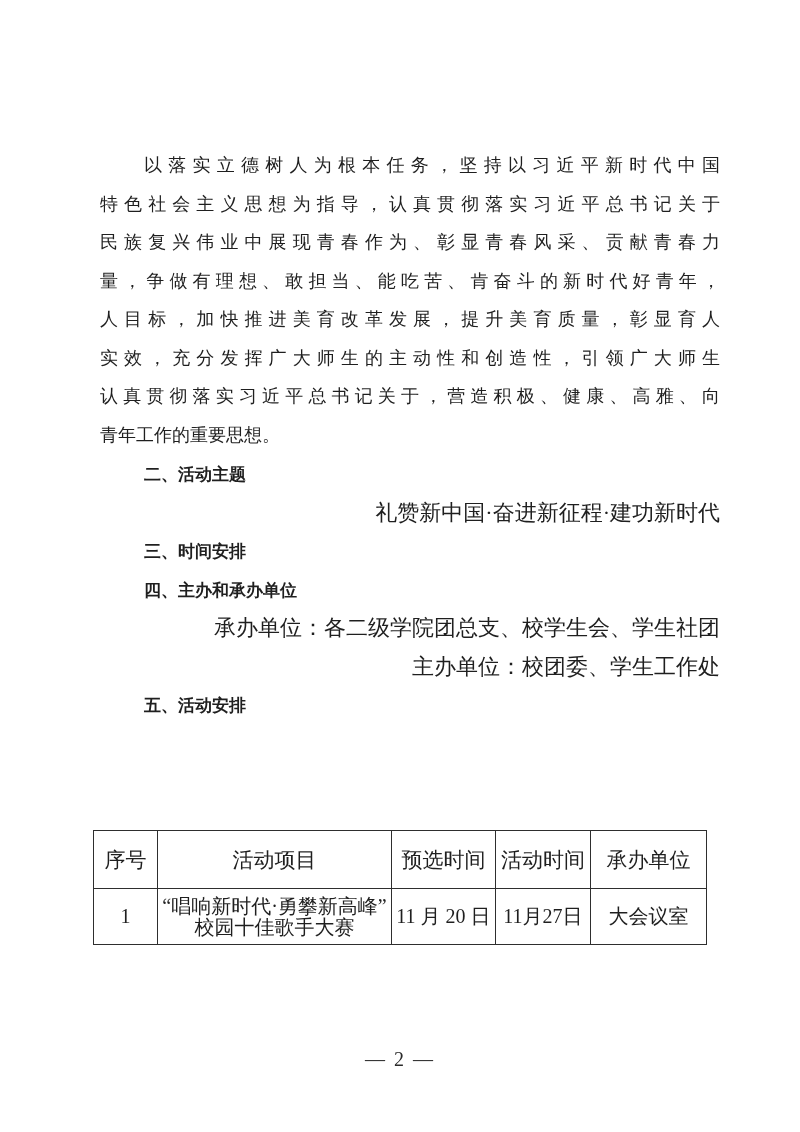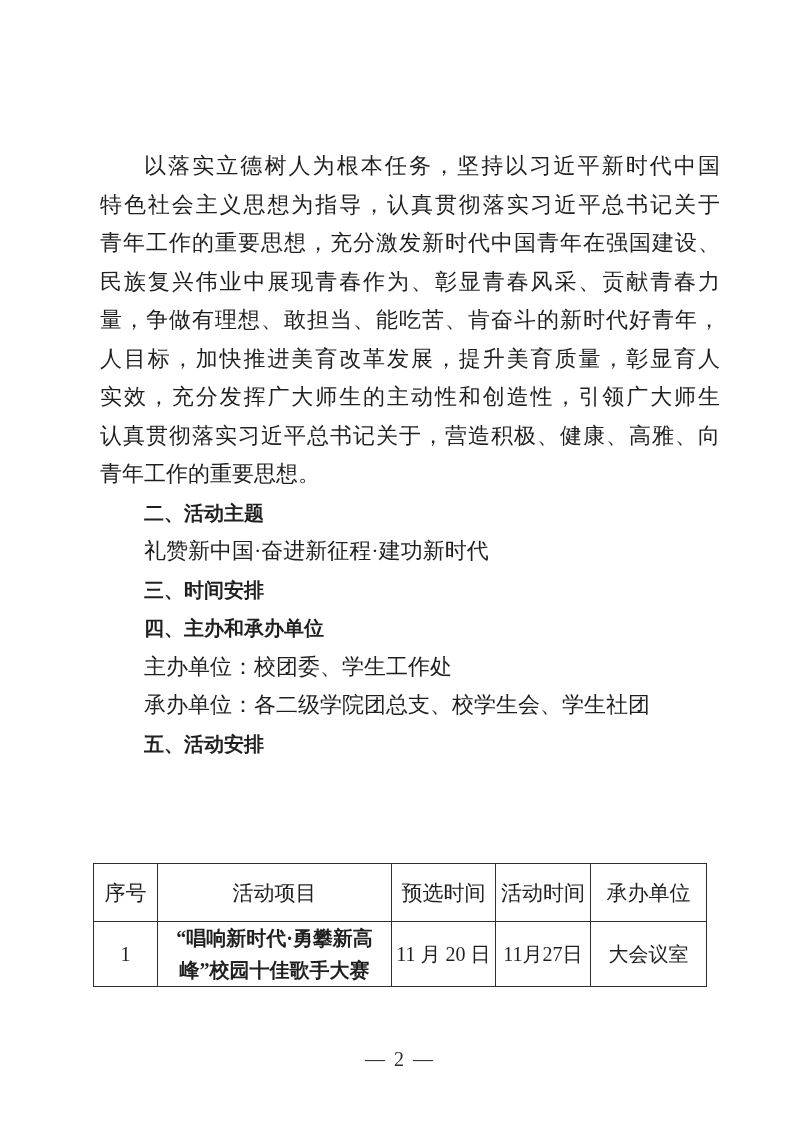--- a/index.html
+++ b/index.html
@@ -9,95 +9,96 @@
     background:#ffffff;
     overflow:hidden;
     color:#1f1f1f;
     font-family:"Liberation Serif","DejaVu Serif",serif;
   }
   .content{
     position:absolute;
     left:100px;top:147px;width:620px;
   }
   .bline{
-    font-size:22px;
+    font-size:18px;
     line-height:38.5px;
     height:38.5px;
     text-align:justify;
     text-align-last:justify;
     white-space:nowrap;
+    font-family:Liberation Mono, monospace;
   }
   .bline.first{text-indent:44px;}
   .bline.last{text-align-last:left;}
   .hline{
     font-family:"DejaVu Sans","Liberation Sans",sans-serif;
     font-weight:700;
-    font-size:20px;
+    font-size:17px;
     line-height:38.5px;
     height:38.5px;
     padding-left:44px;
     white-space:nowrap;
   }
   .sline{
     font-size:22px;
     line-height:38.5px;
     height:38.5px;
     padding-left:44px;
     white-space:nowrap;
+    text-align:right;
   }
   table.schedule{
     position:absolute;
-    left:93px;top:863px;
+    left:93px;top:830px;
     width:613px;
     border-collapse:collapse;
     table-layout:fixed;
     font-size:21px;
     border-radius:15px;
   }
   table.schedule td{
     border:1.5px solid #2e2e2e;
     text-align:center;
     vertical-align:middle;
     padding:0 4px;
     overflow:hidden;
   }
   tr.hdr td{height:57px;font-size:21px;}
   tr.datarow td{height:55px;font-size:20px;}
-  td.project{line-height:32px;padding:0 8px;font-weight:bold;}
+  td.project{line-height:21px;padding:0 8px;}
   .page-number{
     position:absolute;
     left:0;top:1048px;width:800px;
     text-align:center;
     font-size:20px;
     letter-spacing:2px;
     color:#2a2a2a;
   }
 </style>
 </head>
 <body>
 
 <div class="page">
 
   <div class="content">
     <div class="bline first">以落实立德树人为根本任务，坚持以习近平新时代中国</div>
     <div class="bline">特色社会主义思想为指导，认真贯彻落实习近平总书记关于</div>
-    <div class="bline">青年工作的重要思想，充分激发新时代中国青年在强国建设、</div>
     <div class="bline">民族复兴伟业中展现青春作为、彰显青春风采、贡献青春力</div>
     <div class="bline">量，争做有理想、敢担当、能吃苦、肯奋斗的新时代好青年，</div>
     <div class="bline">人目标，加快推进美育改革发展，提升美育质量，彰显育人</div>
     <div class="bline">实效，充分发挥广大师生的主动性和创造性，引领广大师生</div>
     <div class="bline">认真贯彻落实习近平总书记关于，营造积极、健康、高雅、向</div>
     <div class="bline last">青年工作的重要思想。</div>
 
     <div class="hline">二、活动主题</div>
     <div class="sline">礼赞新中国·奋进新征程·建功新时代</div>
     <div class="hline">三、时间安排</div>
     <div class="hline">四、主办和承办单位</div>
+    <div class="sline">承办单位：各二级学院团总支、校学生会、学生社团</div>
     <div class="sline">主办单位：校团委、学生工作处</div>
-    <div class="sline">承办单位：各二级学院团总支、校学生会、学生社团</div>
     <div class="hline">五、活动安排</div>
   </div>
 
   <table class="schedule">
     <colgroup>
       <col style="width:64px">
       <col style="width:234px">
       <col style="width:104px">
       <col style="width:95px">
       <col style="width:116px">

